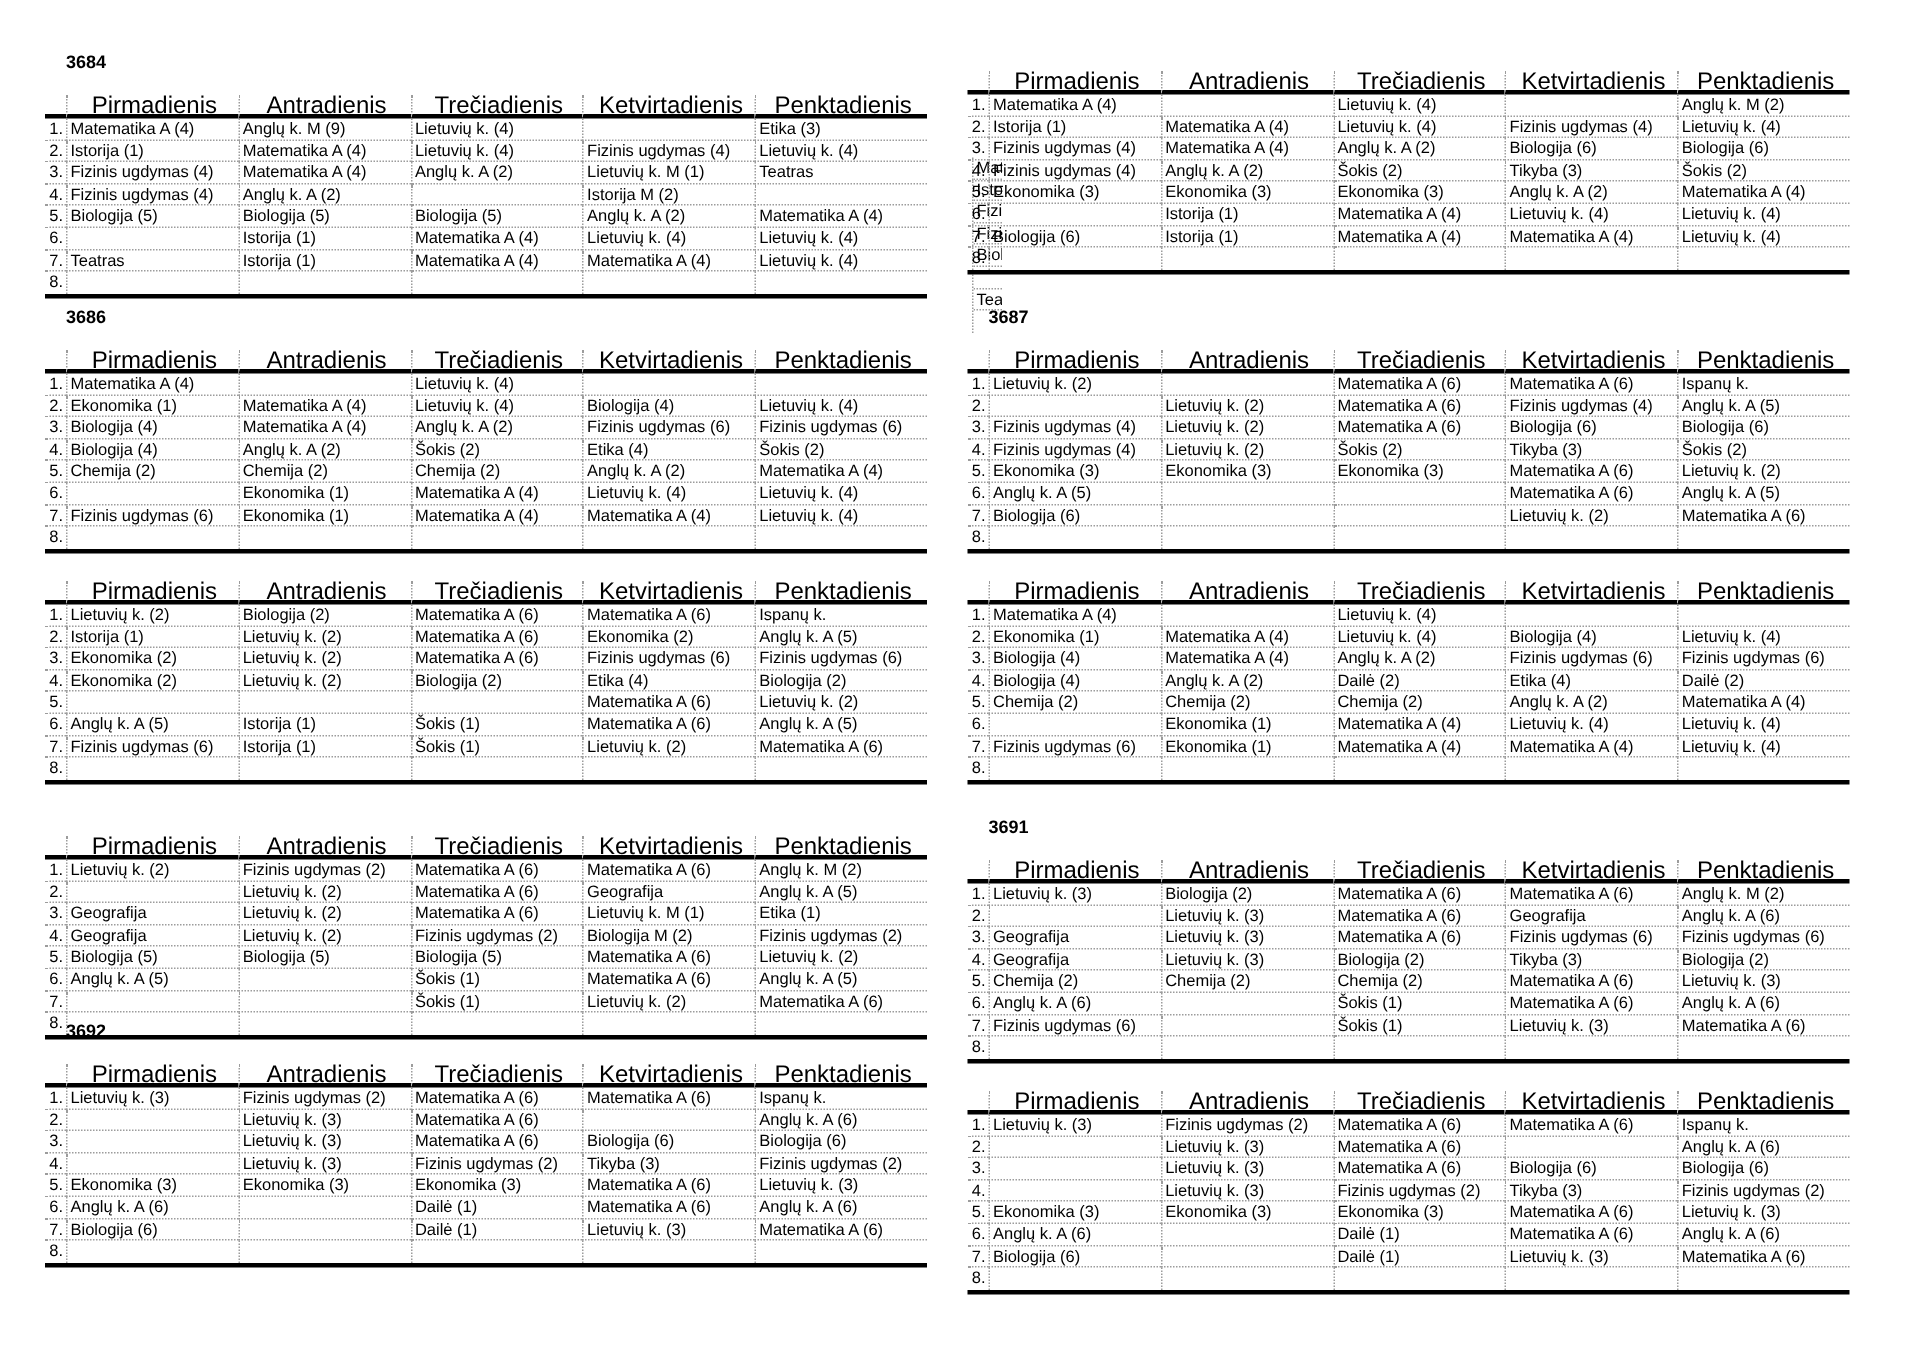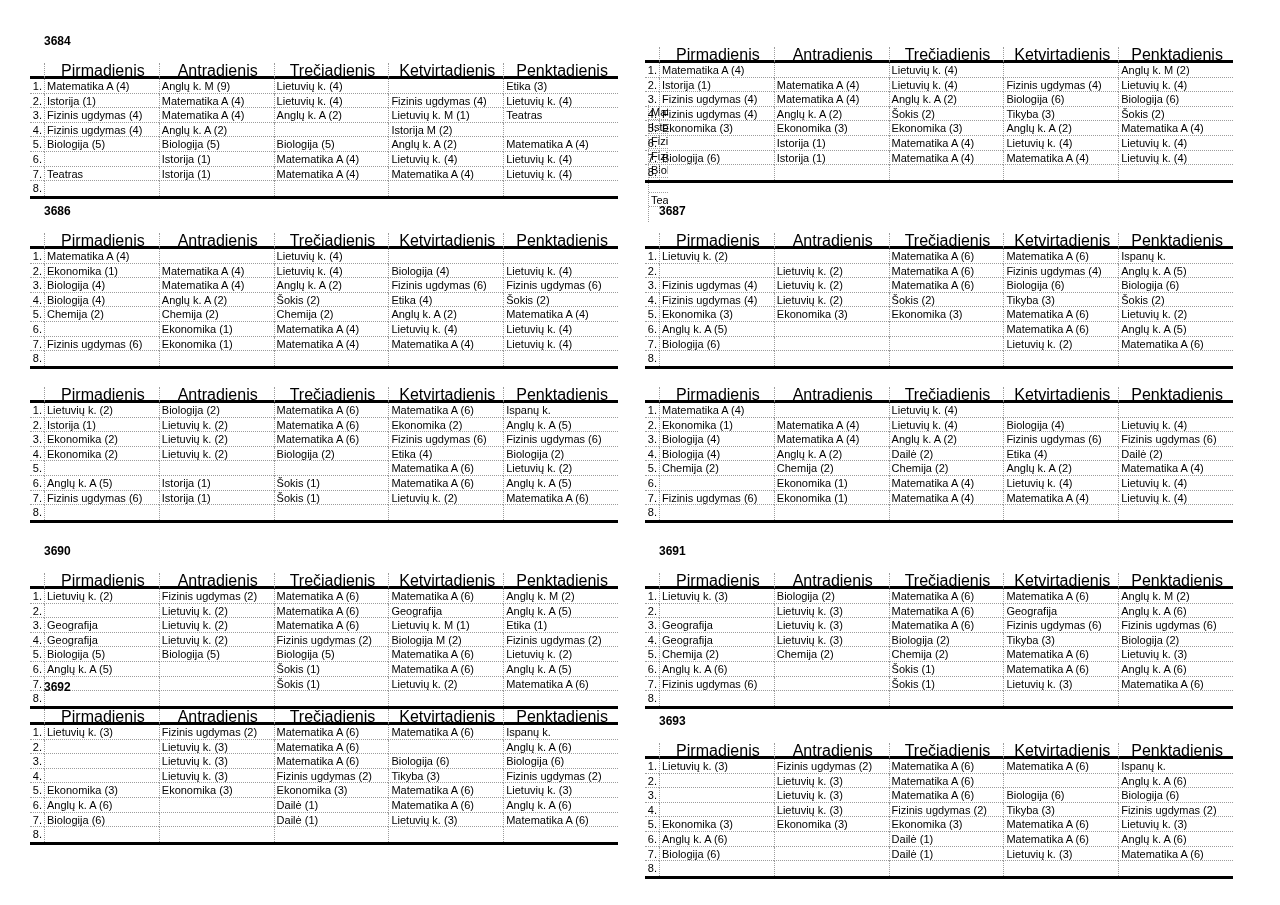--- a/index.html
+++ b/index.html
@@ -435,21 +435,20 @@
         <div class="cell daycell rowsep">Lietuvių k. (4)</div>
         <div class="cell numcell">8.</div>
         <div class="cell daycell"></div>
         <div class="cell daycell"></div>
         <div class="cell daycell"></div>
         <div class="cell daycell"></div>
         <div class="cell daycell"></div>
       </div>
     </div>
     <div class="block" style="left: 30px; top: 545px;">
-      <div class="tbl-title">3690</div>
       <div class="tgrid">
         <div class="hcell"></div>
         <div class="hcell daycell">Pirmadienis</div>
         <div class="hcell daycell">Antradienis</div>
         <div class="hcell daycell">Trečiadienis</div>
         <div class="hcell daycell">Ketvirtadienis</div>
         <div class="hcell daycell">Penktadienis</div>
         <div class="cell numcell rowsep">1.</div>
         <div class="cell daycell rowsep">Lietuvių k. (2)</div>
         <div class="cell daycell rowsep">Fizinis ugdymas (2)</div>
@@ -612,21 +611,20 @@
         <div class="cell daycell rowsep">Matematika A (6)</div>
         <div class="cell numcell">8.</div>
         <div class="cell daycell"></div>
         <div class="cell daycell"></div>
         <div class="cell daycell"></div>
         <div class="cell daycell"></div>
         <div class="cell daycell"></div>
       </div>
     </div>
     <div class="block" style="left: 645px; top: 715px;">
-      <div class="tbl-title">3693</div>
       <div class="tgrid">
         <div class="hcell"></div>
         <div class="hcell daycell">Pirmadienis</div>
         <div class="hcell daycell">Antradienis</div>
         <div class="hcell daycell">Trečiadienis</div>
         <div class="hcell daycell">Ketvirtadienis</div>
         <div class="hcell daycell">Penktadienis</div>
         <div class="cell numcell rowsep">1.</div>
         <div class="cell daycell rowsep">Lietuvių k. (3)</div>
         <div class="cell daycell rowsep">Fizinis ugdymas (2)</div>

